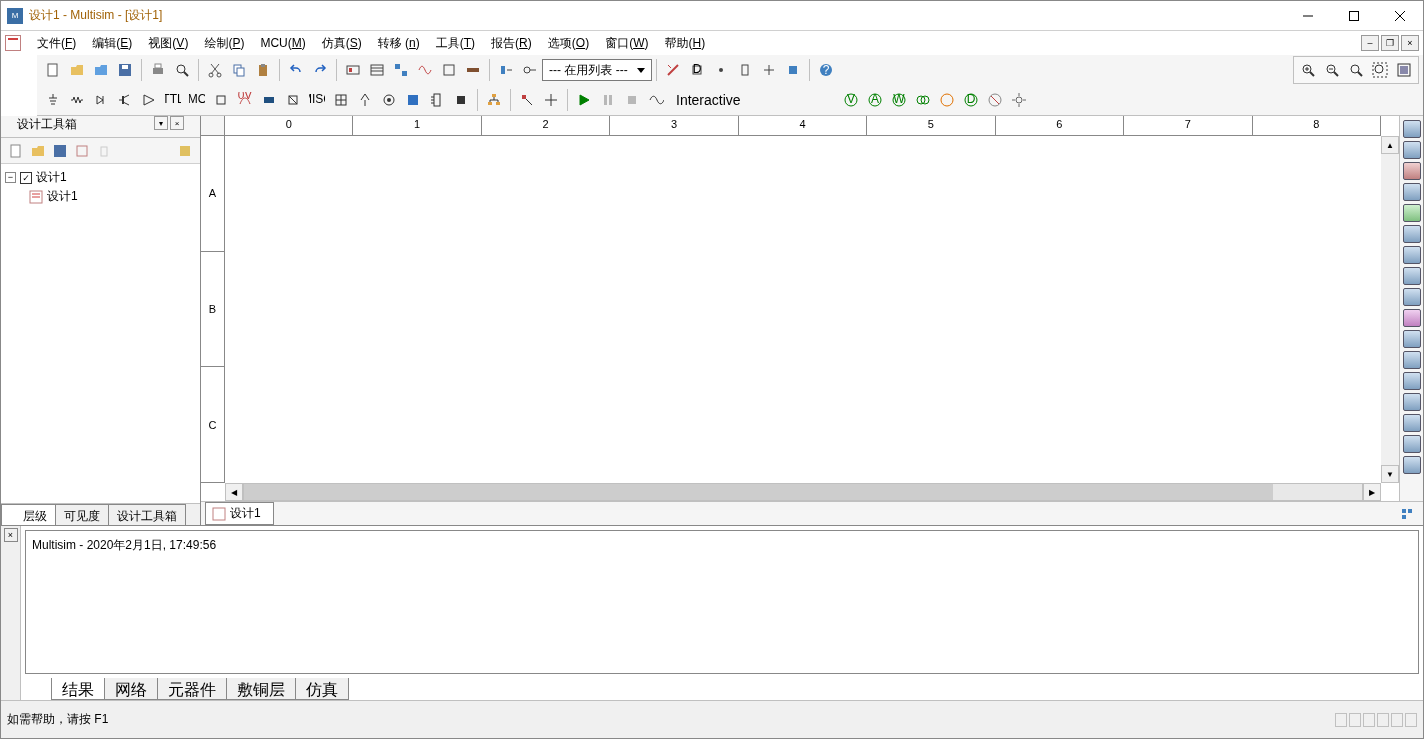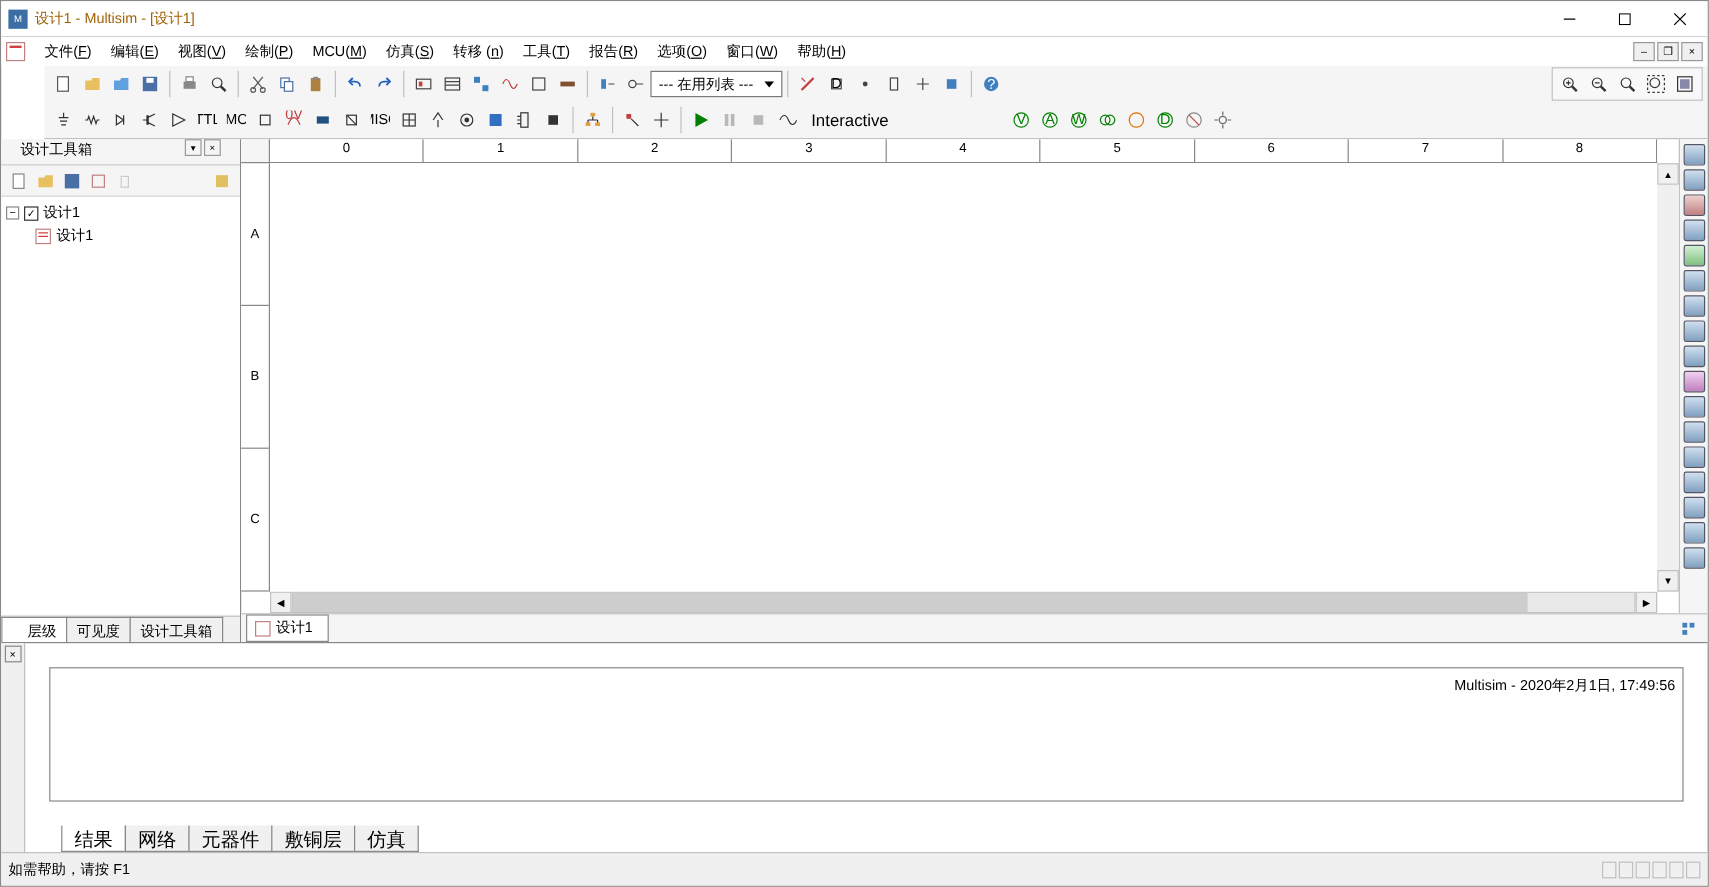--- a/index.html
+++ b/index.html
@@ -83,27 +83,27 @@
   .instr:nth-child(3){background:linear-gradient(#f0d0d0,#c08080);}
   .instr:nth-child(5){background:linear-gradient(#d0f0d0,#80c080);}
   .instr:nth-child(10){background:linear-gradient(#f0d0f0,#c080c0);}
   
   
   .bottom-panel-wrap{ display:flex; height:175px; border-top:1px solid #888;}
   .bottom-label-strip{ width:20px; background:#f0f0f0; display:flex; flex-direction:column; align-items:center; justify-content:flex-end; border-right:1px solid #c0c0c0;}
   .bottom-close{ height:14px; width:14px; border:1px solid #888; display:flex;align-items:center;justify-content:center; font-size:9px; margin-bottom:auto; margin-top:2px;}
   .bottom-vtext{ writing-mode:vertical-rl; font-size:12px; padding:8px 0;}
   .bottom-panel { flex:1; display: flex; flex-direction: column; }
-  .bottom-content { flex: 1; background: #fff; border: 1px solid #888; margin: 20px; padding: 6px; font-size: 13px; text-align: right; }
+  .bottom-content { flex: 1; background: #fff; border: 1px solid #888; margin: 4px; padding: 6px; font-size: 13px; }
   .bottom-tabs { height: 22px; display: flex; padding-left: 30px;}
   .bottom-tab { padding: 2px 10px; border: 1px solid #888; border-top:none; background: #f0f0f0; margin-right: -1px; font-size:16px; cursor:default;}
   .bottom-tab.active { background: #fff;}
   
   
-  .statusbar { height: 28px; background: #f0f0f0; border-top: 1px solid #c0c0c0; display: flex; align-items: center; padding: 0 6px; font-size: 12px; }
+  .statusbar { height: 38px; background: #f0f0f0; border-top: 1px solid #c0c0c0; display: flex; align-items: center; padding: 0 6px; font-size: 12px; }
   .statusbar-right{ margin-left:auto; display:flex; gap:2px;}
   .status-cell{ width:12px;height:14px; border:1px solid #c0c0c0;}
   
   
   .clr-new{stroke:#555;fill:#fff;}
   .clr-open{fill:#e8c060;}
   .clr-save{fill:#4a6fa5;}
   .clr-print{fill:#888;}
   .clr-copy{fill:#fff;stroke:#4a6fa5;}
   .clr-undo{stroke:#2060c0;fill:none;}

